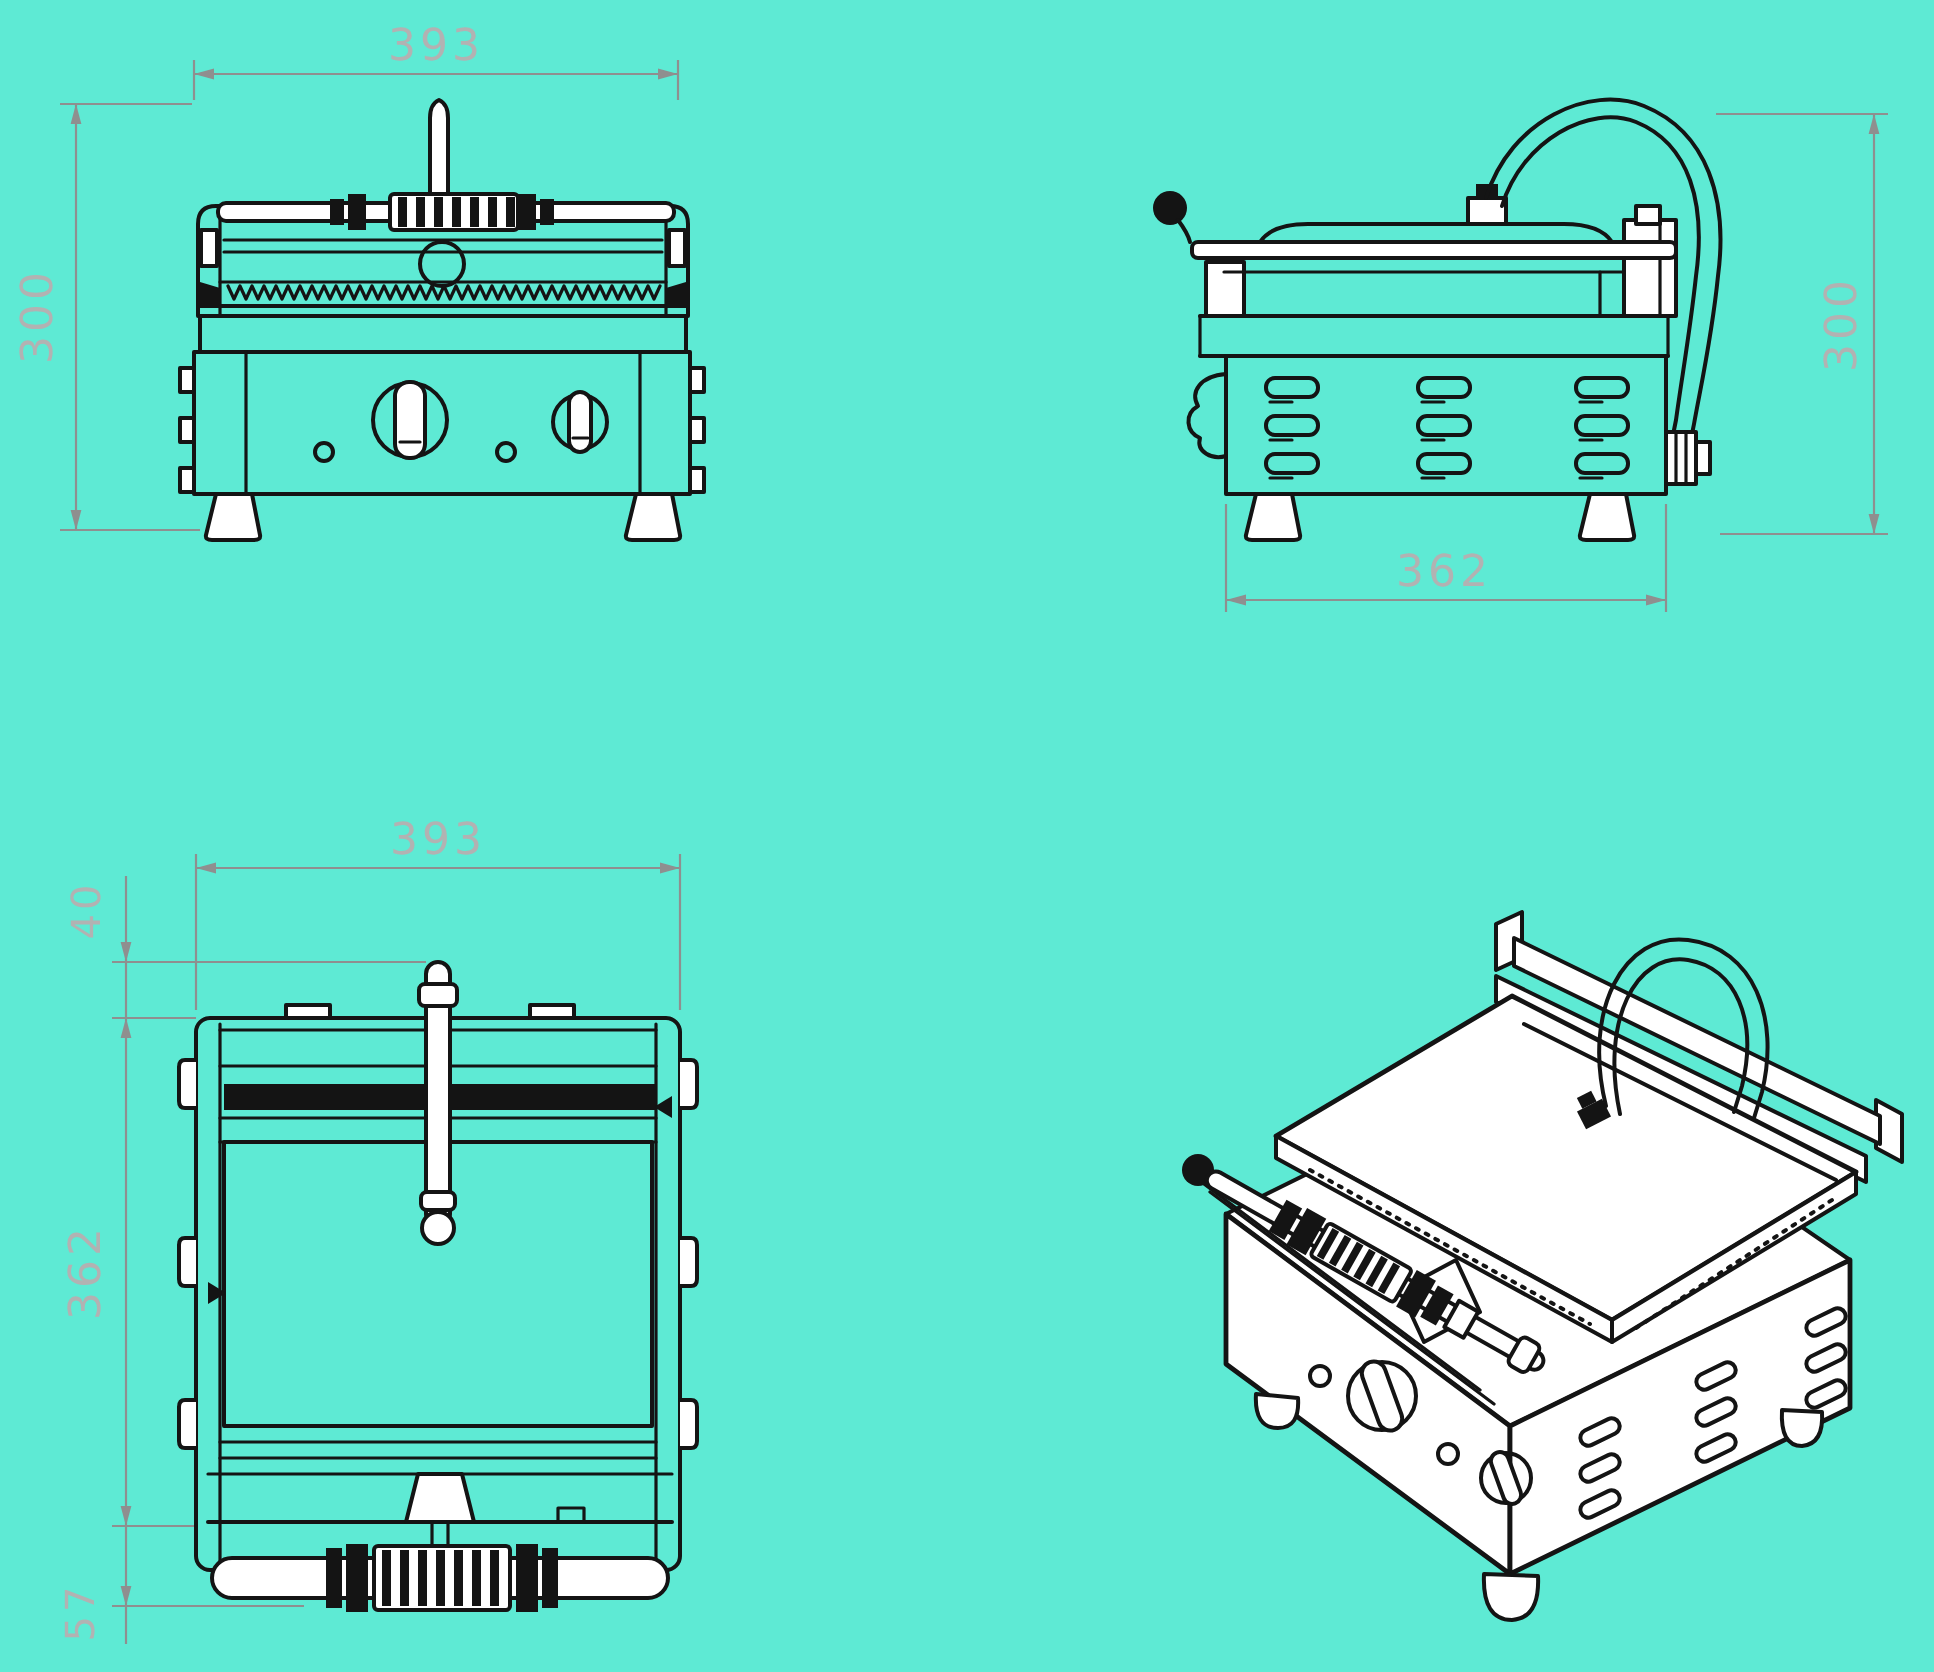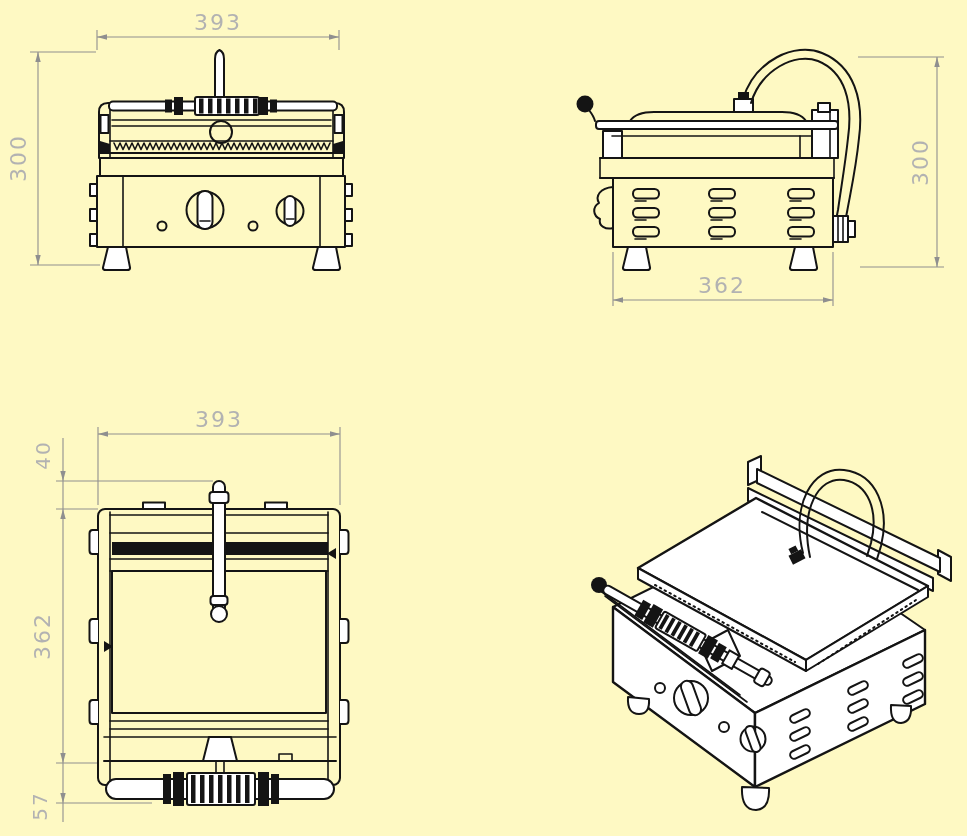--- a/index.html
+++ b/index.html
@@ -1,16 +1,16 @@
 <!DOCTYPE html>
 <html><head>
 <meta charset="utf-8">
 <style>
   html,body{margin:0;padding:0;background:#ffffff;}
-  .page{width:967px;height:836px;background:#fef9c3;position:relative;overflow:hidden;}
+  .page{width:967px;height:836px;background:#5eead4;position:relative;overflow:hidden;}
   svg{display:block;}
   .ln{stroke:#141414;stroke-width:2;fill:none;stroke-linecap:round;stroke-linejoin:round;}
   .ln2{stroke:#141414;stroke-width:1.6;fill:none;stroke-linecap:round;stroke-linejoin:round;}
   .lnf{stroke:#141414;stroke-width:2;fill:#ffffff;stroke-linecap:round;stroke-linejoin:round;}
   .lnfb{stroke:#141414;stroke-width:2.4;fill:#ffffff;stroke-linecap:round;stroke-linejoin:round;}
   .blk{fill:#141414;stroke:none;}
   .dim{stroke:#8f8f8f;stroke-width:1.1;fill:none;}
   .arr{fill:#8f8f8f;stroke:none;}
   .dimtxt{fill:#b2b2b2;font-family:"DejaVu Sans",sans-serif;font-size:22px;letter-spacing:2px;}
   .dimtxt-sm{font-size:20px;}

